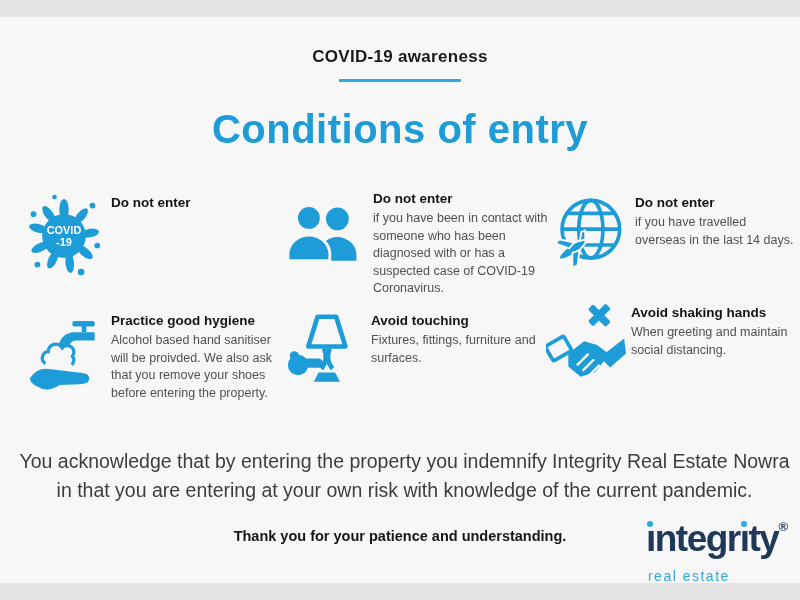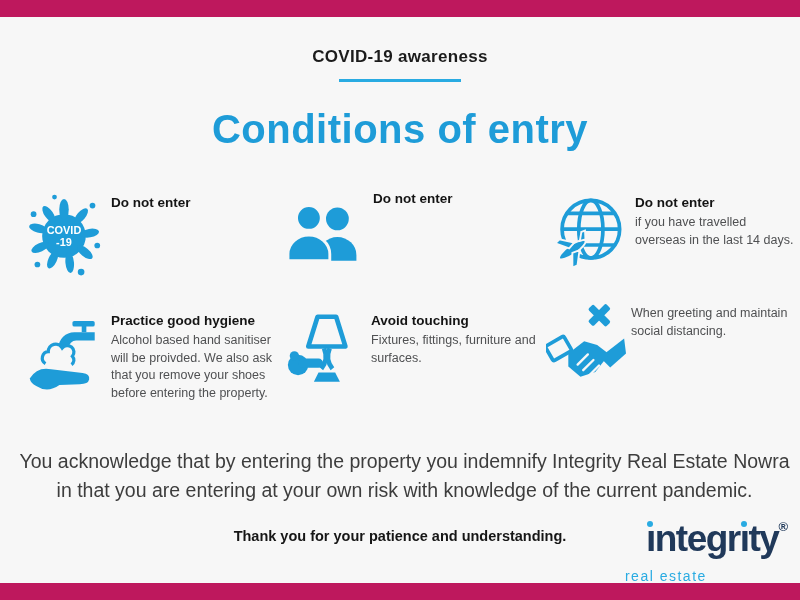--- a/index.html
+++ b/index.html
@@ -1,16 +1,16 @@
 <!DOCTYPE html>
 <html><head>
 <meta charset="utf-8">
 <style>
   html,body{margin:0;padding:0;background:#fff;}
-  .page{position:relative;width:800px;height:600px;background:#be185d;overflow:hidden;
+  .page{position:relative;width:800px;height:600px;background:#e5e5e5;overflow:hidden;
         font-family:"Liberation Sans",sans-serif;}
   .poster{position:absolute;left:0;top:17px;width:800px;height:566px;background:#f7f7f7;}
 
   .kicker{position:absolute;top:30px;left:0;width:100%;text-align:center;
           font-size:17px;font-weight:bold;color:#1b1b1b;letter-spacing:.3px;}
   .kicker-underline{position:absolute;top:62px;left:50%;transform:translateX(-50%);
           width:122px;height:3px;background:#29abe2;}
   .page-title{position:absolute;top:90px;left:0;width:100%;text-align:center;
           font-size:40px;font-weight:bold;color:#1e9cd8;letter-spacing:.5px;}
 
@@ -26,21 +26,21 @@
   #item3{left:26px; top:291px; width:252px;}
   #item4{left:286px;top:291px; width:256px;}
   #item5{left:546px;top:283px; width:248px;}
 
   .ack{position:absolute;top:430px;left:18px;right:9px;text-align:center;
        font-size:19.5px;color:#3d3d3d;line-height:1.5;}
   .thanks{position:absolute;top:511px;left:0;width:100%;text-align:center;
        font-size:14.5px;font-weight:bold;color:#161616;}
 
   .logo{position:absolute;right:12px;top:503px;line-height:1;}
-  .logo-word{font-size:37px;font-weight:bold;color:#20395a;letter-spacing:-1.5px;white-space:nowrap;margin-left:23px;}
+  .logo-word{font-size:37px;font-weight:bold;color:#20395a;letter-spacing:-1.5px;white-space:nowrap;}
   .logo-i{position:relative;}
   .logo-i::after{content:"";position:absolute;left:1.5px;top:3px;width:6px;height:6px;
        border-radius:50%;background:#29abe2;}
   .logo-reg{font-size:13px;font-weight:bold;color:#20395a;vertical-align:top;letter-spacing:0;}
   .logo-tagline{font-size:14px;color:#29abe2;letter-spacing:1.5px;margin-top:12px;padding-left:2px;}
 </style>
 </head>
 <body>
 
 <div class="page">
@@ -86,20 +86,21 @@
           <g fill="#1e9cd8">
             <circle cx="52" cy="18" r="12"></circle>
             <path d="M32 62 v-6 a17 16 0 0 1 40 0 v6 z"></path>
             <circle cx="22" cy="17" r="13" stroke="#f7f7f7" stroke-width="3"></circle>
             <path d="M0 62 v-7 a21 19 0 0 1 44 0 v7 z" stroke="#f7f7f7" stroke-width="3"></path>
           </g>
         </svg>
       </div>
       <div class="item-text">
         <div class="item-title">Do not enter</div>
+        <p class="item-body">if you have been in contact with someone who has been diagnosed with or has a suspected case of COVID-19 Coronavirus.</p>
       </div>
     </div>
 
     <div class="item" id="item2">
       <div class="icon">
         <svg width="78" height="84" viewBox="0 0 84 86">
           <g stroke="#1e9cd8" stroke-width="4" fill="none">
             <circle cx="44" cy="40" r="31"></circle>
             <ellipse cx="44" cy="40" rx="13" ry="31"></ellipse>
             <line x1="13" y1="40" x2="75" y2="40"></line>
@@ -171,20 +172,21 @@
           <rect x="2" y="40" width="23" height="18" rx="2" transform="rotate(-30 13 49)" fill="#f7f7f7" stroke="#1e9cd8" stroke-width="4"></rect>
           <path d="M24 54 l17 -13 14 4 13 10 -15 19 -16 5 -13 -11 z" fill="#1e9cd8"></path>
           <g stroke="#f7f7f7" stroke-width="2.5" fill="none" stroke-linecap="round">
             <path d="M34 66 l11 -11"></path>
             <path d="M40 72 l11 -11"></path>
             <path d="M46 78 l11 -11"></path>
           </g>
         </svg>
       </div>
       <div class="item-text">
+        <div class="item-title">Avoid shaking hands</div>
         <p class="item-body">When greeting and maintain social distancing.</p>
       </div>
     </div>
 
     <div class="ack">You acknowledge that by entering the property you indemnify Integrity Real Estate Nowra in that you are entering at your own risk with knowledge of the current pandemic.</div>
     <div class="thanks">Thank you for your patience and understanding.</div>
 
     <div class="logo">
       <div class="logo-word"><span class="logo-i">ı</span><span>ntegr</span><span class="logo-i">ı</span><span>ty</span><span class="logo-reg">®</span></div>
       <div class="logo-tagline">real estate</div>

